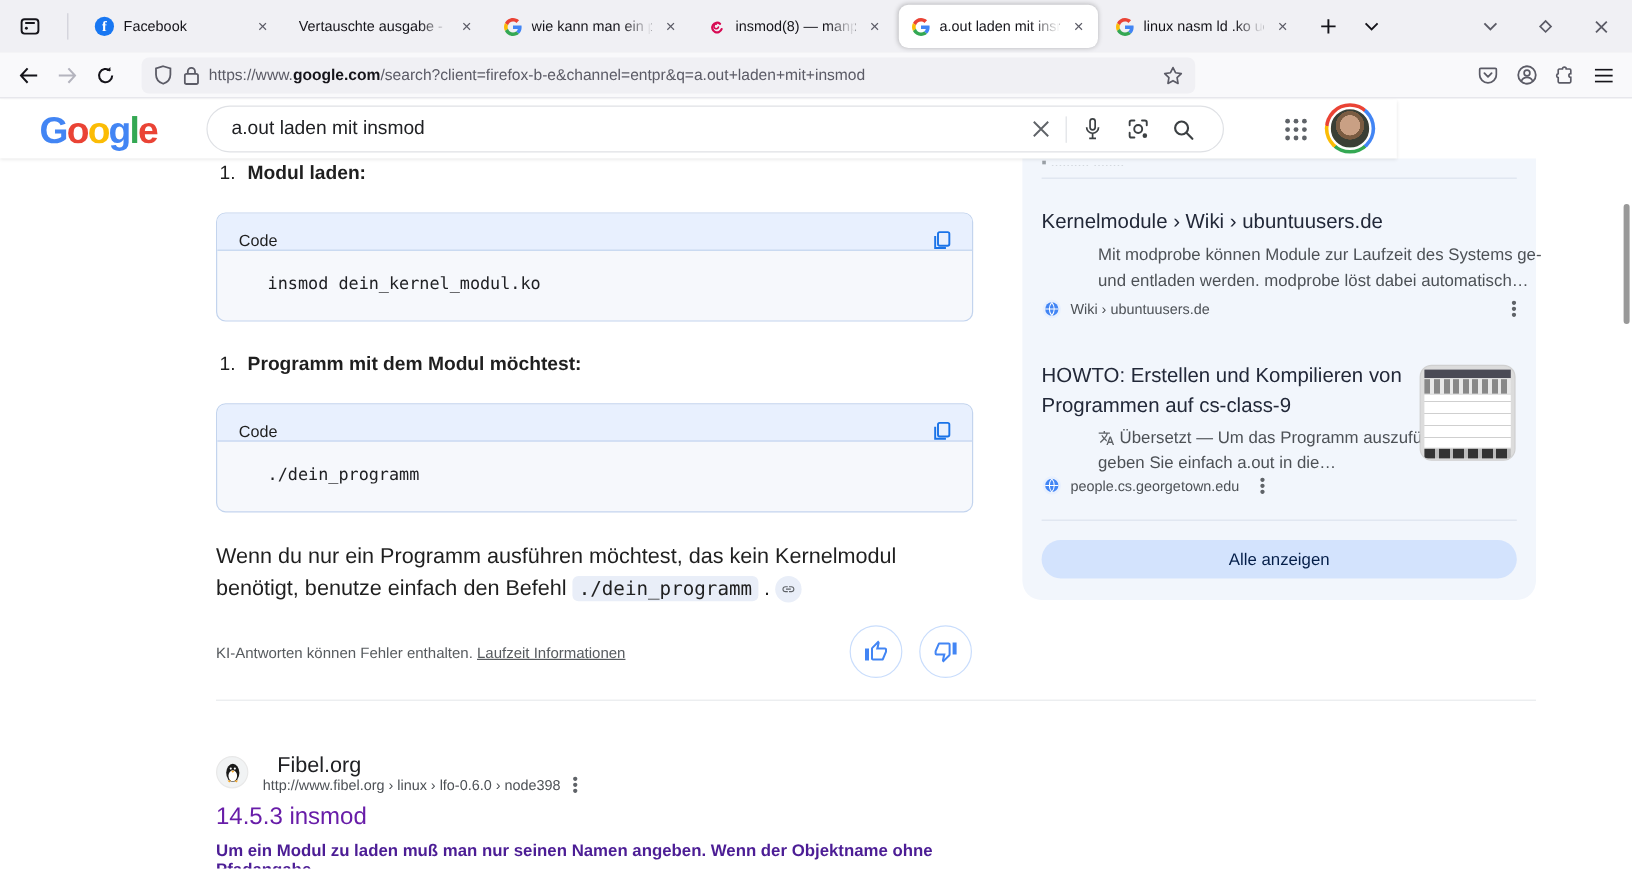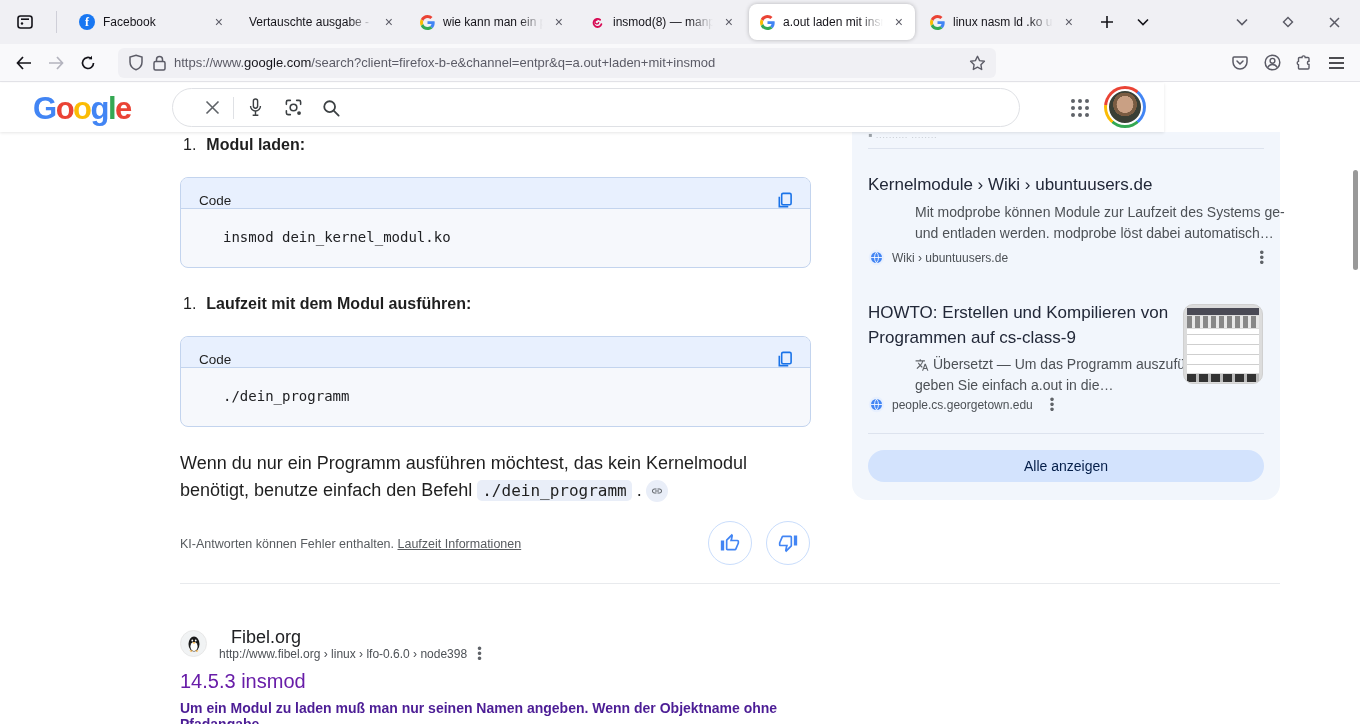--- a/index.html
+++ b/index.html
@@ -20,21 +20,21 @@
   .fb-icon { width:16px; height:16px; border-radius:50%; background:#1877f2; color:#fff; font-size:12px; font-weight:bold; display:flex; align-items:center; justify-content:center; font-family:"Liberation Serif",serif; }
   .newtab-btn, .tablist-btn { width:32px; height:32px; border-radius:4px; display:flex; align-items:center; justify-content:center; margin-left:4px; }
   .win-controls { margin-left:auto; display:flex; gap:22px; margin-right:14px; align-items:center; }
   .win-btn { width:24px; height:24px; display:flex; align-items:center; justify-content:center; }
 
   
   .navbar { position:absolute; top:44px; left:0; width:1360px; height:38px; background:#f9f9fb; border-bottom:1px solid #e3e3e8; display:flex; align-items:center; padding:0 8px; }
   .nav-btn { width:32px; height:30px; border-radius:4px; display:flex; align-items:center; justify-content:center; flex:none; }
   .urlbar { flex:1; height:30px; margin:0 10px 0 14px; background:#f0f0f4; border-radius:6px; display:flex; align-items:center; padding:0 10px; max-width:878px; }
   .urlbar .u-text { flex:1; font-size:13px; color:#5b5b66; white-space:nowrap; overflow:hidden; margin-left:8px; }
-  .urlbar .u-text b { color:#15141a; font-weight:normal; }
+  .urlbar .u-text b { color:#15141a; font-weight:bold; }
   .nav-right { display:flex; align-items:center; margin-left:auto; }
 
   
   .gheader { position:absolute; top:83px; left:0; width:1164px; height:49px; background:#fff; box-shadow:0 1px 3px rgba(0,0,0,.1); z-index:5; }
   .glogo { position:absolute; left:33px; top:8px; font-size:31px; font-weight:bold; letter-spacing:-1.5px; }
   .glogo span:nth-child(1){color:#4285F4}.glogo span:nth-child(2){color:#EA4335}
   .glogo span:nth-child(3){color:#FBBC05}.glogo span:nth-child(4){color:#4285F4}
   .glogo span:nth-child(5){color:#34A853}.glogo span:nth-child(6){color:#EA4335}
   .searchbox { position:absolute; left:172px; top:5px; width:848px; height:39px; border:1px solid #dfe1e5; border-radius:21px; background:#fff; display:flex; align-items:center; padding:0 14px 0 20px; }
   .searchbox .q { flex:1; font-size:16px; color:#202124; border:none; outline:none; background:transparent; font-family:"Liberation Sans",sans-serif; }
@@ -248,20 +248,21 @@
         <svg width="15" height="12" viewBox="0 0 15 12">
             <path d="M0 1h15M0 6h15M0 11h15" stroke="#15141a" stroke-width="1.6"></path>
           </svg>
       </div>
     </div>
   </div>
 
   <div class="gheader">
     <div class="glogo"><span>G</span><span>o</span><span>o</span><span>g</span><span>l</span><span>e</span></div>
     <div class="searchbox">
+      <span class="q">a.out laden mit insmod</span>
       <div class="sb-icon">
         <svg width="15" height="15" viewBox="0 0 15 15">
             <path d="M1.5 1.5l12 12M13.5 1.5l-12 12" stroke="#5f6368" stroke-width="1.6"></path>
           </svg>
       </div>
       <div class="sb-div"></div>
       <div class="sb-icon">
         <svg width="17" height="21" viewBox="0 0 24 28">
             <rect x="9" y="2" width="6" height="13" rx="3" fill="none" stroke="#3c4043" stroke-width="2"></rect>
             <path d="M5 12a7 7 0 0 0 14 0" fill="none" stroke="#3c4043" stroke-width="2"></path>
@@ -315,21 +316,21 @@
               <rect x="6" y="1.5" width="10" height="12" rx="1.5" fill="none" stroke="#1a73e8" stroke-width="1.7"></rect>
               <path d="M3.5 5v10.5H13" fill="none" stroke="#1a73e8" stroke-width="1.7"></path>
             </svg>
         </span>
       </div>
       <div class="cc-body">insmod dein_kernel_modul.ko</div>
     </div>
 
     <div class="step" style="top:163px">
       <span>1.</span>
-      <b>Laufzeit mit dem Modul ausführen:</b>
+      <b>Programm mit dem Modul möchtest:</b>
     </div>
 
     <div class="codecard" style="top:204px">
       <div class="cc-head">
         <span>Code</span>
         <span class="cc-copy">
           <svg width="17" height="17" viewBox="0 0 18 18">
               <rect x="6" y="1.5" width="10" height="12" rx="1.5" fill="none" stroke="#1a73e8" stroke-width="1.7"></rect>
               <path d="M3.5 5v10.5H13" fill="none" stroke="#1a73e8" stroke-width="1.7"></path>
             </svg>

